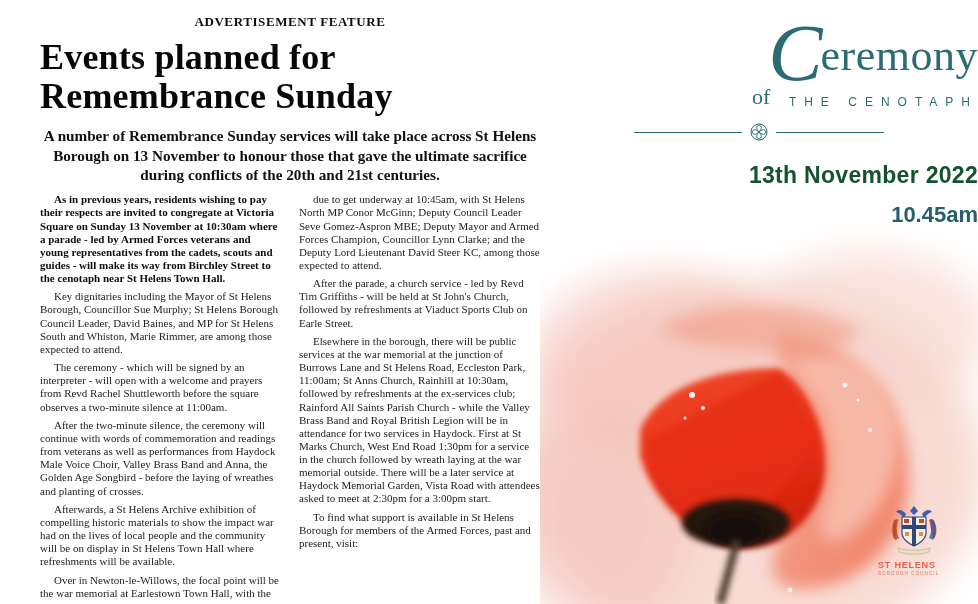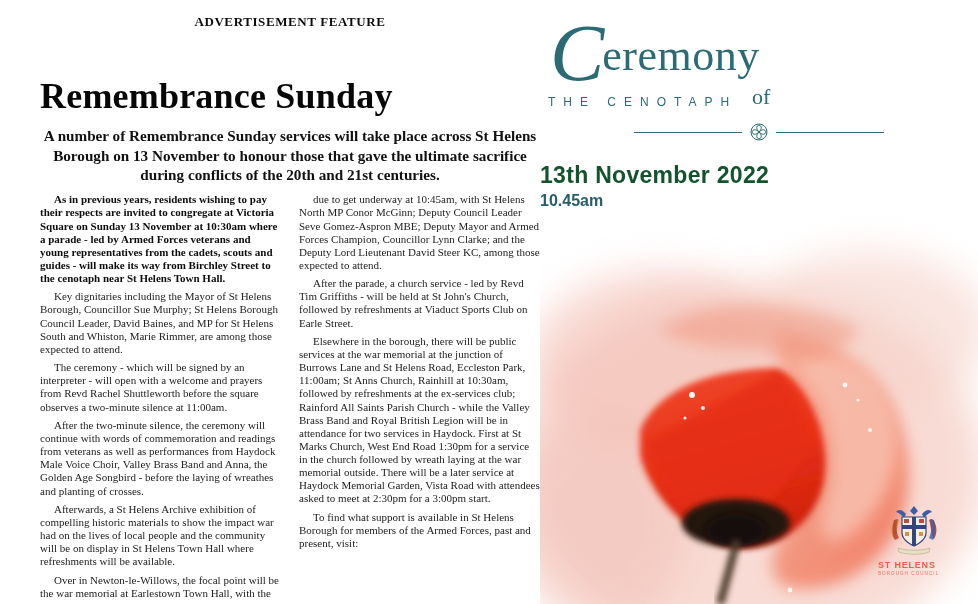--- a/index.html
+++ b/index.html
@@ -18,21 +18,21 @@
   .cols { display:flex; gap:18px; margin-top:9px; }
   .col { width:241px; }
   .col p { font-size:11px; line-height:1.19; color:#222; text-indent:14px;
            margin-bottom:5.5px; text-align:left; }
   .col p.bold { font-weight:bold; color:#0d0d0d; }
 
   
   .poster { position:absolute; left:540px; top:0; width:438px; height:604px; overflow:hidden; }
   .poppy-art { position:absolute; left:0; bottom:0; width:438px; height:604px; z-index:0; }
 
-  .poster-inner { position:absolute; left:0; top:0; width:438px; z-index:2; text-align:left; }
+  .poster-inner { position:absolute; left:0; top:0; width:438px; z-index:2; text-align:right; }
 
   .logo { position:relative; margin-top:30px; color:#2b6b74; }
   .logo .line1 { font-size:44px; margin-left:10px; }
   .logo .line2 { font-size:46px; margin-top:-14px; margin-left:6px; }
   .logo .swash { font-family:"Liberation Serif", serif; font-style:italic;
                  font-size:1.85em; line-height:0; vertical-align:-0.12em; letter-spacing:-2px; }
   .logo .restword { font-family:"Liberation Serif", serif; letter-spacing:.5px; }
   .logo .of { position:absolute; left:212px; top:54px; 
               font-size:22px; font-family:"Liberation Serif", serif; }
 
@@ -40,37 +40,37 @@
               font-size:12px; letter-spacing:8px; color:#2b6b74; text-indent:8px; }
 
   .divider { margin:12px auto 0; width:250px; display:flex; align-items:center; gap:6px; }
   .divider .rule { flex:1; height:1px; background:#2b6b74; }
   .divider svg { display:block; }
 
   .venue { margin-top:12px; font-family:"Liberation Sans", sans-serif; font-weight:bold;
            font-size:21px; color:#275e6b; letter-spacing:.5px; }
   .date  { margin-top:19px; font-family:"Liberation Sans", sans-serif; font-weight:bold;
            font-size:23px; color:#14532d; letter-spacing:.3px; }
-  .time  { margin-top:3px; font-family:"Liberation Sans", sans-serif; font-weight:bold;
-           font-size:16px; color:#275e6b; }
+  .time  { margin-top:13px; font-family:"Liberation Sans", sans-serif; font-weight:bold;
+           font-size:22px; color:#275e6b; }
 
   .crest { position:absolute; right:28px; bottom:28px; z-index:3; width:72px; text-align:left; }
   .crest-name { font-family:"Liberation Sans", sans-serif; font-weight:bold; font-size:9px;
                 letter-spacing:.8px; color:#e8604b; margin-top:3px; }
   .crest-subname { font-family:"Liberation Sans", sans-serif; font-size:4.5px;
                    letter-spacing:1.1px; color:#e8604b; opacity:.85; margin-top:1px; }
 </style>
 </head>
 <body>
 
 <div class="page">
 
   <div class="article">
     <div class="kicker">ADVERTISEMENT FEATURE</div>
-    <h1 class="headline"><br>
+    <h1 class="headline"><span>Events planned for</span><br>
       <span>Remembrance Sunday</span></h1>
     <div class="standfirst">A number of Remembrance Sunday services will take place across St Helens Borough on 13 November to honour those that gave the ultimate sacrifice during conflicts of the 20th and 21st centuries.</div>
     <div class="cols">
       <div class="col">
           <p class="bold">As in previous years, residents wishing to pay their respects are invited to congregate at Victoria Square on Sunday 13 November at 10:30am where a parade - led by Armed Forces veterans and young representatives from the cadets, scouts and guides - will make its way from Birchley Street to the cenotaph near St Helens Town Hall.</p>
           <p>Key dignitaries including the Mayor of St Helens Borough, Councillor Sue Murphy; St Helens Borough Council Leader, David Baines, and MP for St Helens South and Whiston, Marie Rimmer, are among those expected to attend.</p>
           <p>The ceremony - which will be signed by an interpreter - will open with a welcome and prayers from Revd Rachel Shuttleworth before the square observes a two-minute silence at 11:00am.</p>
           <p>After the two-minute silence, the ceremony will continue with words of commemoration and readings from veterans as well as performances from Haydock Male Voice Choir, Valley Brass Band and Anna, the Golden Age Songbird - before the laying of wreathes and planting of crosses.</p>
           <p>Afterwards, a St Helens Archive exhibition of compelling historic materials to show the impact war had on the lives of local people and the community will be on display in St Helens Town Hall where refreshments will be available.</p>
           <p>Over in Newton-le-Willows, the focal point will be the war memorial at Earlestown Town Hall, with the event</p>

